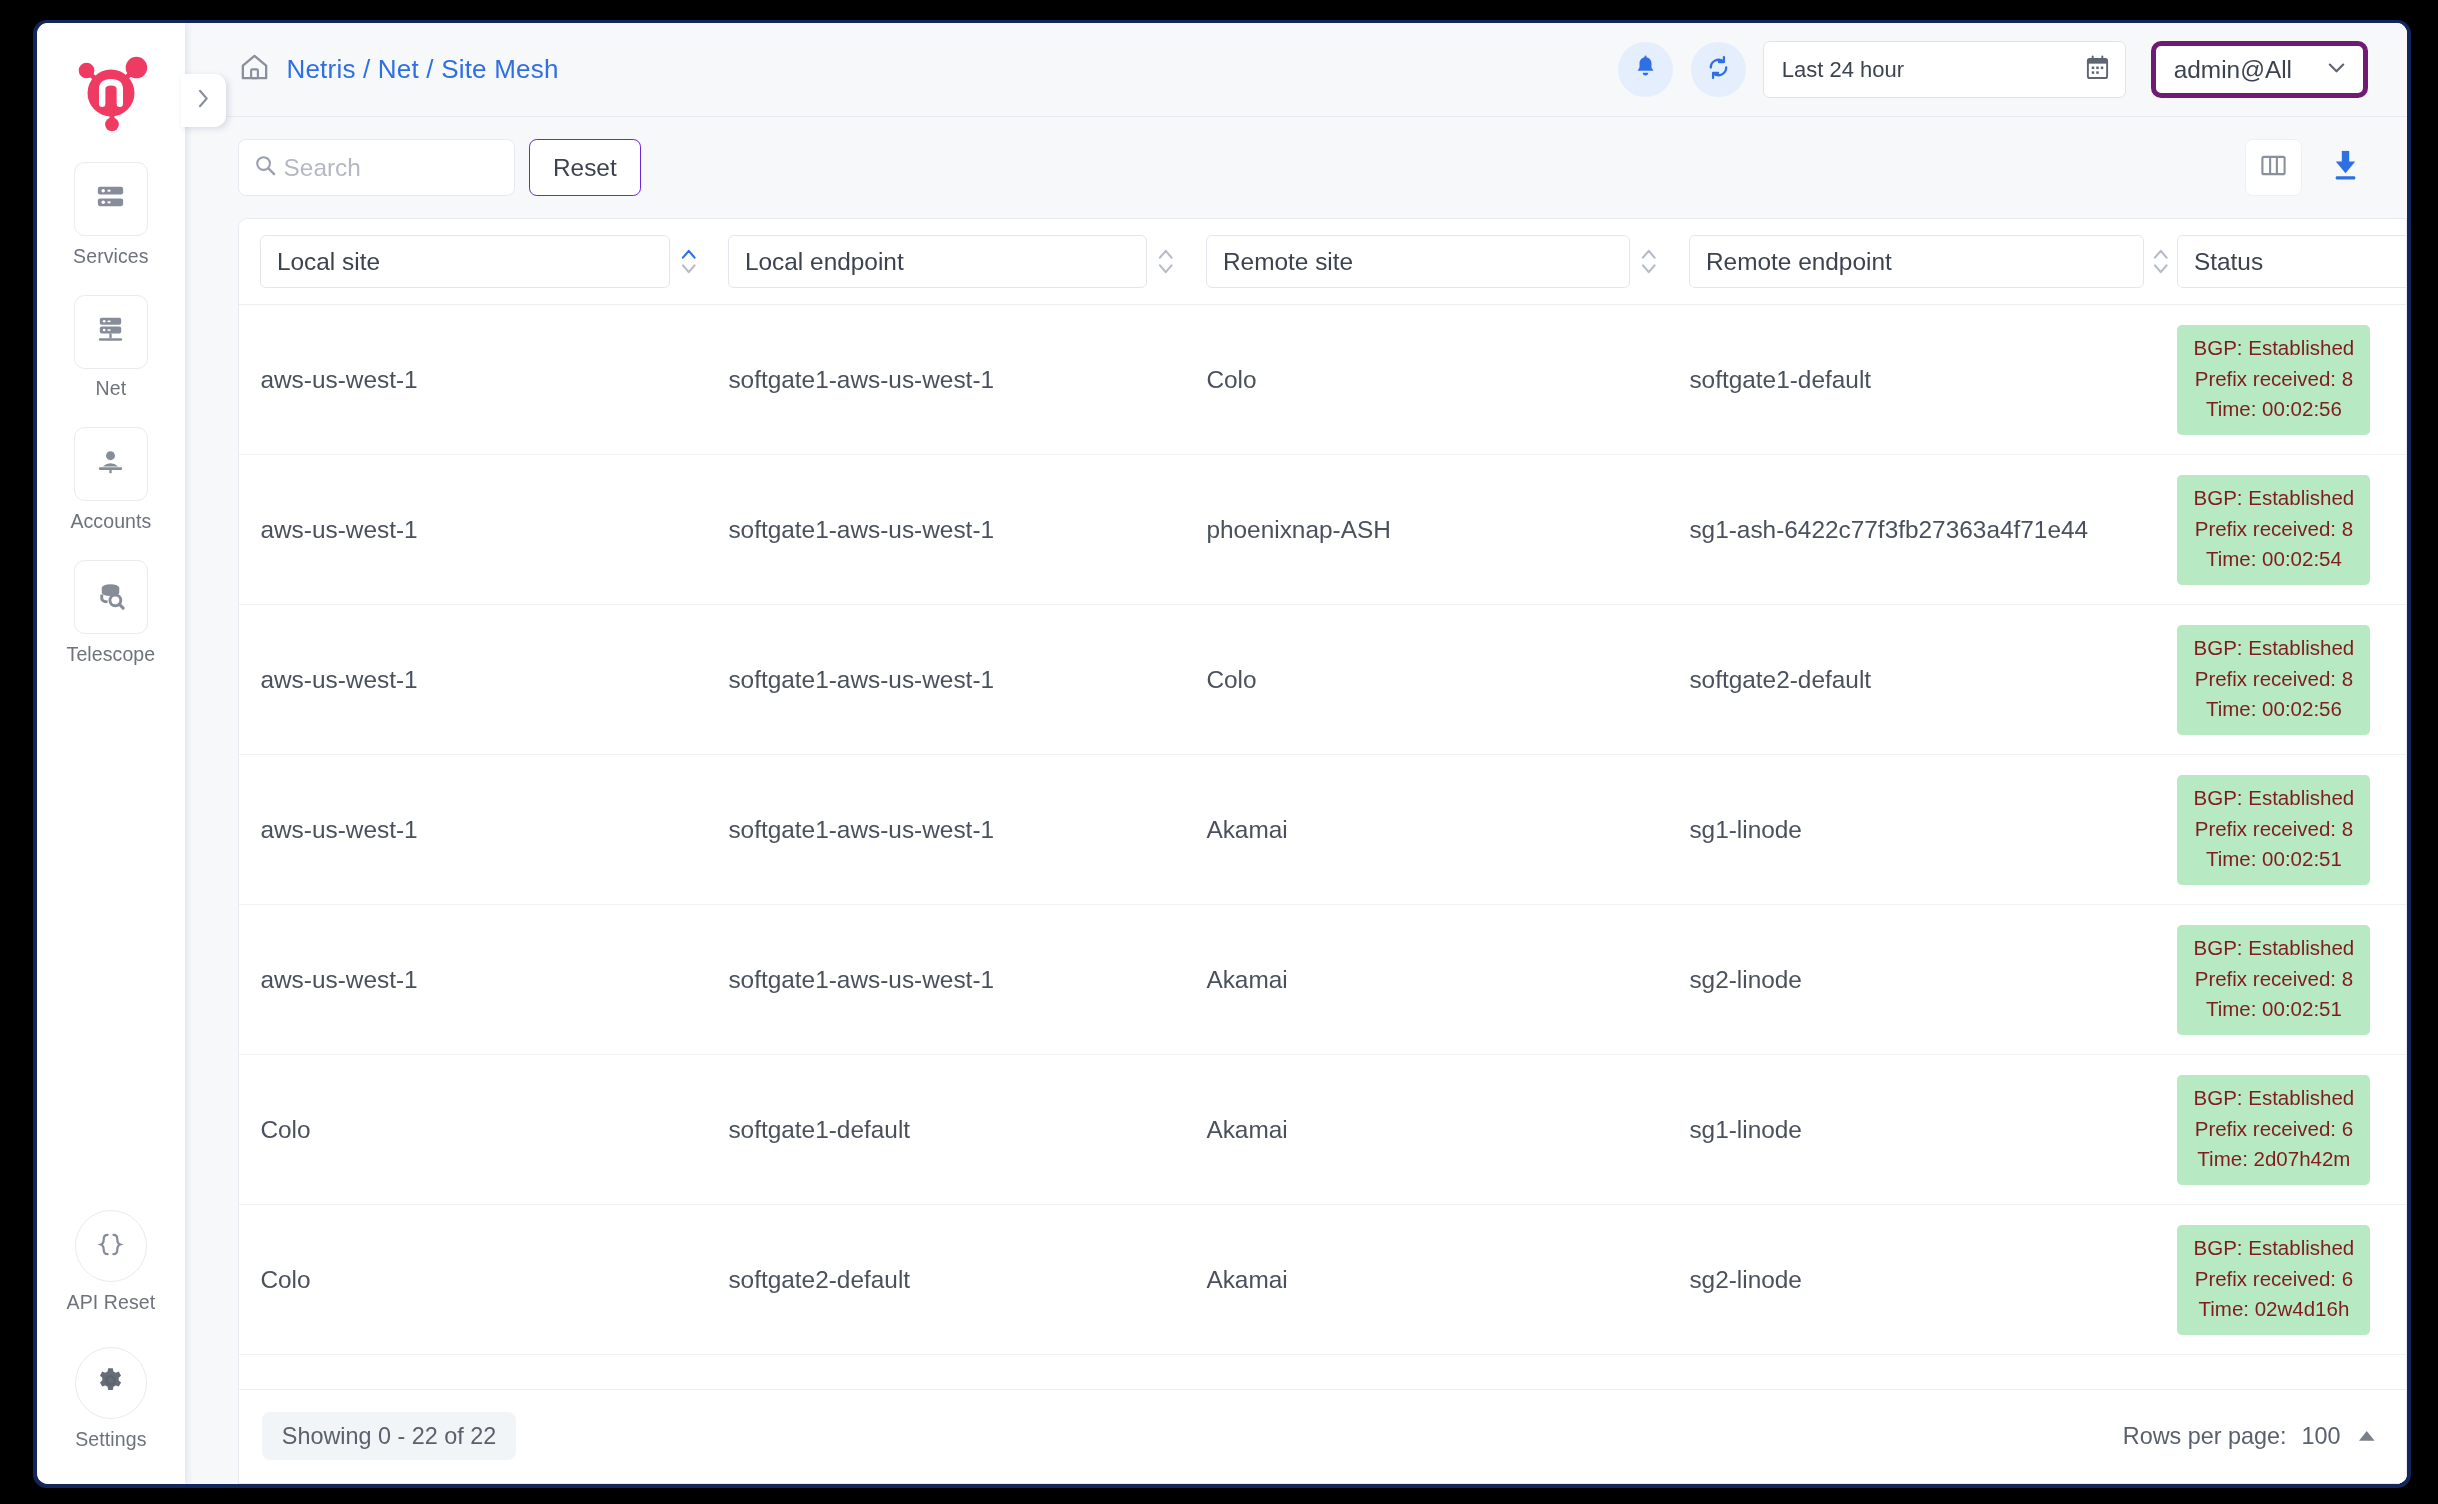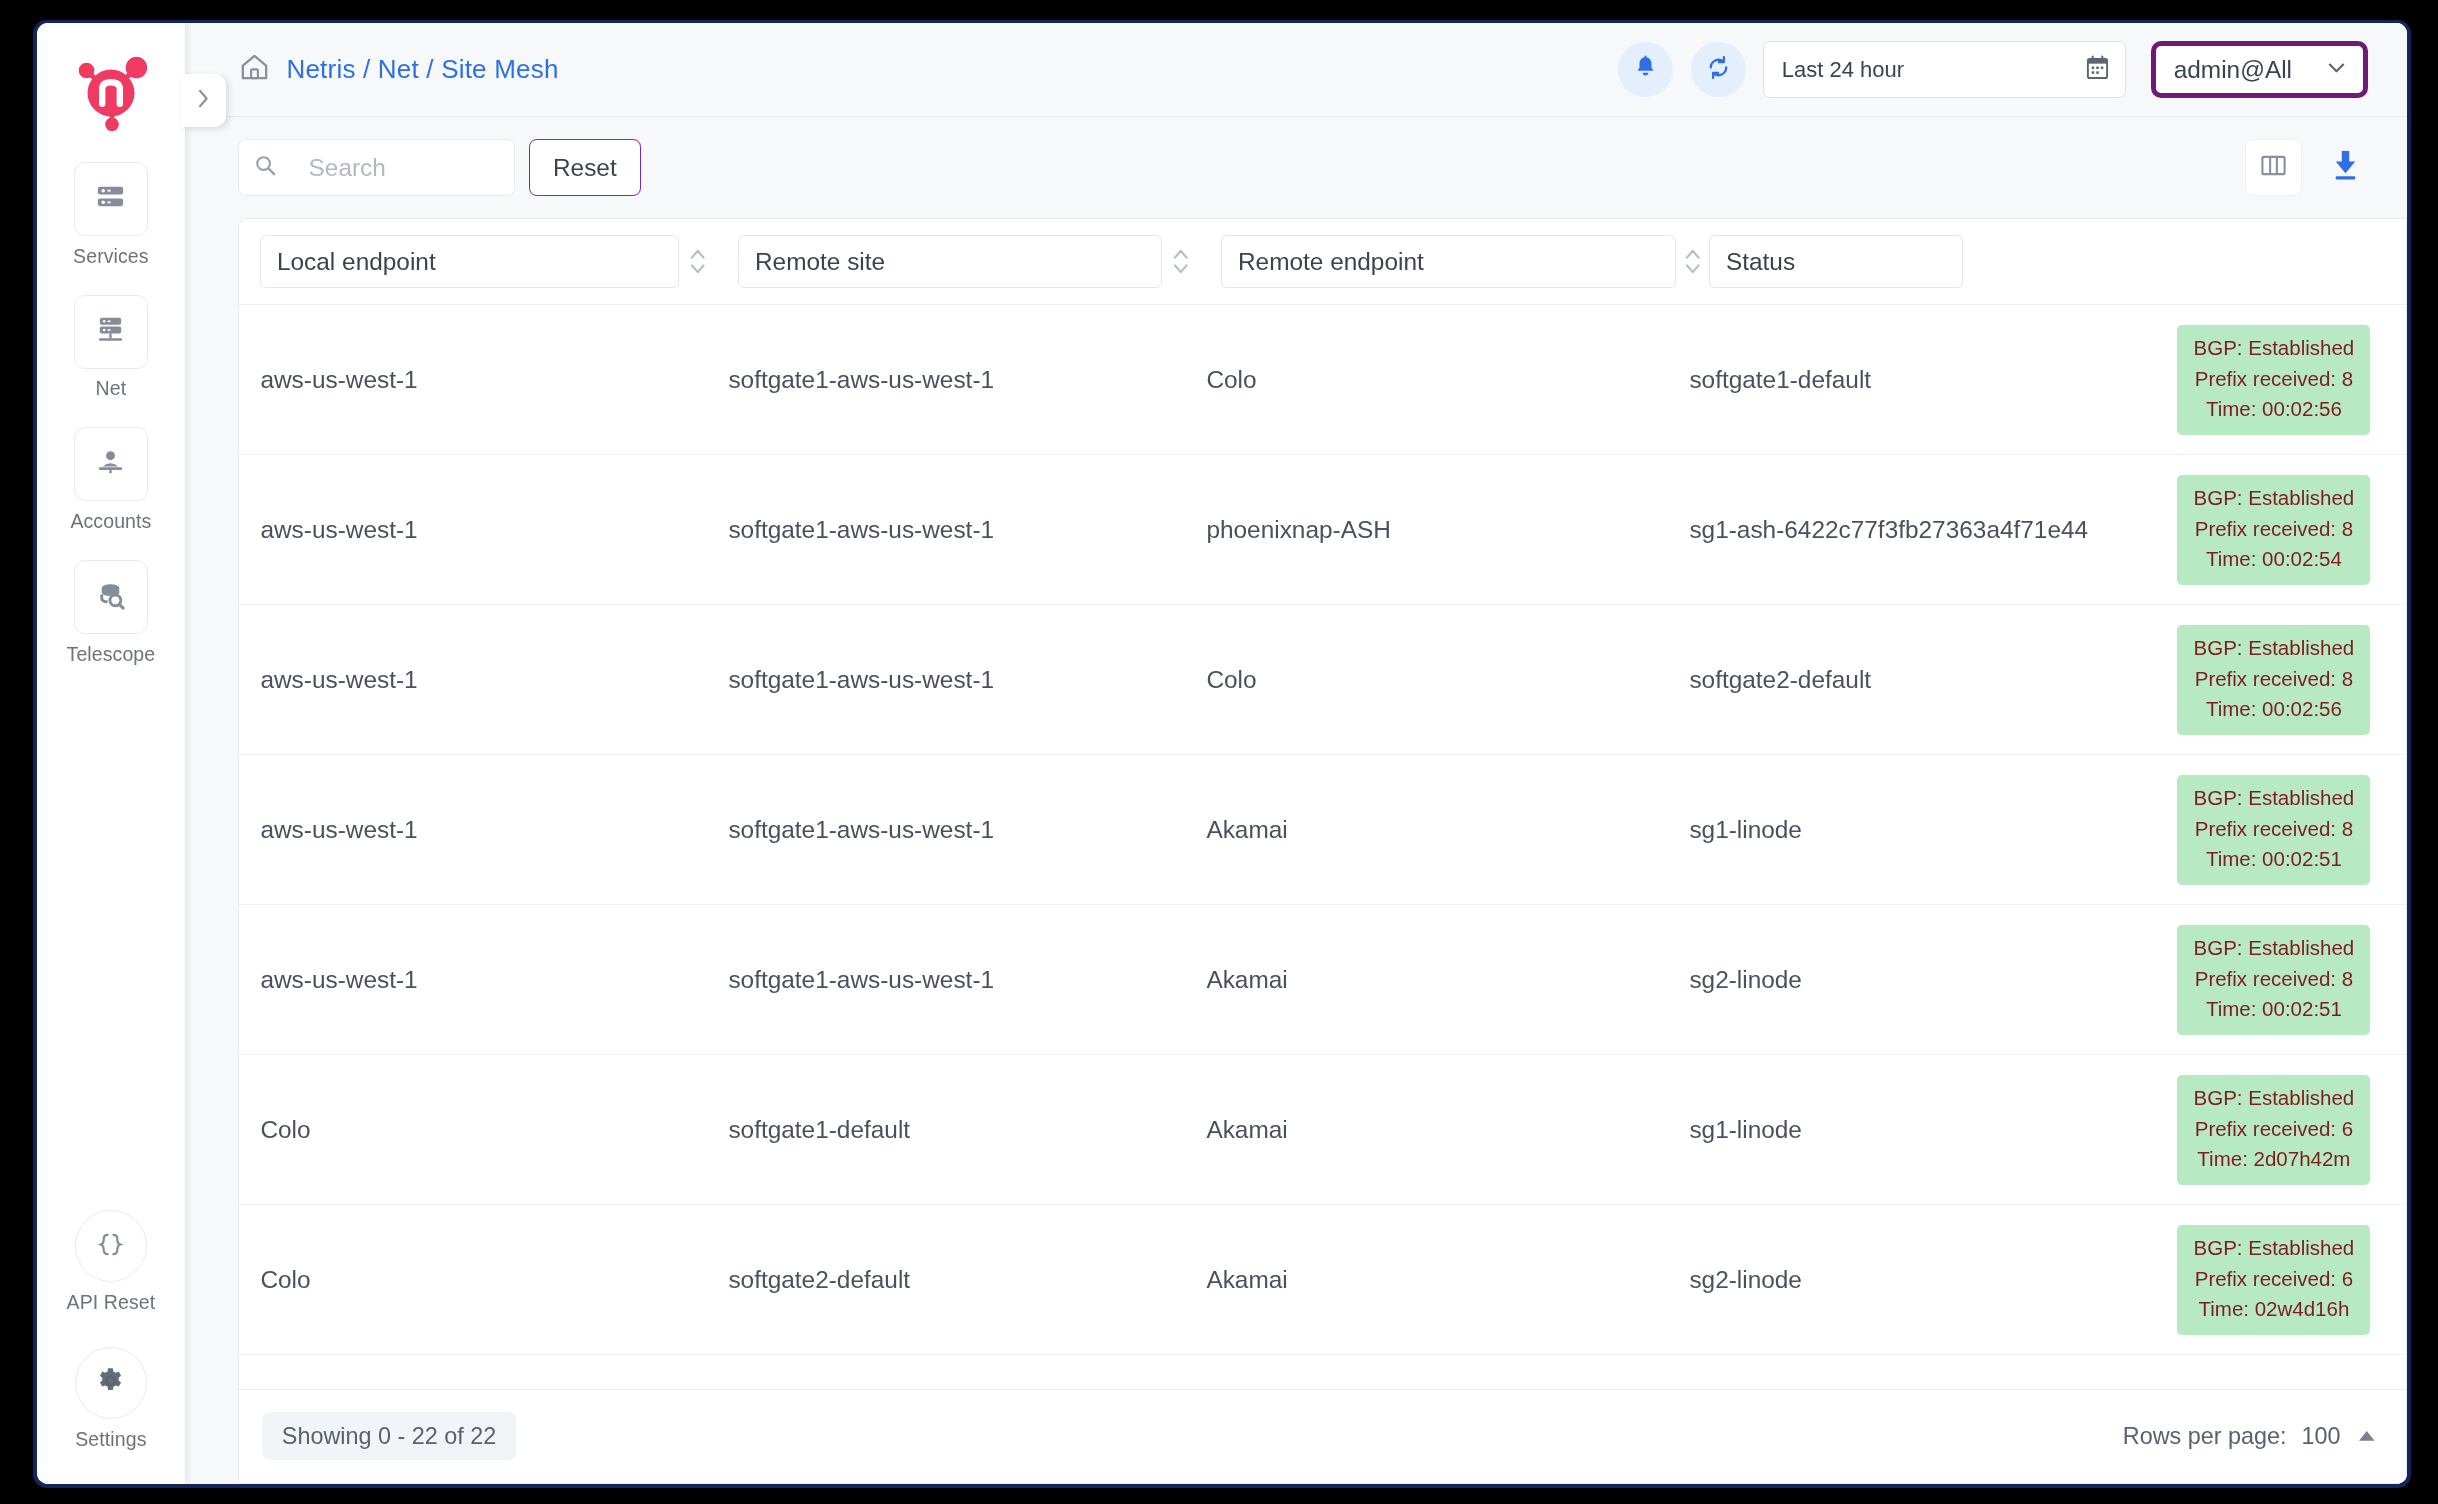--- a/index.html
+++ b/index.html
@@ -192,21 +192,21 @@
     background: #f6f8fa;
   }
   #search-box {
     width: 277px; height: 57px;
     background: #fff;
     border: 1px solid #e6e9ef;
     border-radius: 7.8px;
     display: flex;
     align-items: center;
     padding: 0 13.7px;
-    gap: 29px;
+    gap: 4px;
   }
   #search-input {
     border: none;
     outline: none;
     font-size: 24.4px;
     font-family: "Liberation Sans", sans-serif;
     color: #3c4350;
     width: 100%;
     background: transparent;
   }
@@ -579,20 +579,31 @@
                 <polygon points="8,15 28,15 18,27" fill="#2f6fe4"></polygon>
                 <rect x="8" y="30" width="20" height="3.4" rx="1.2" fill="#2f6fe4"></rect>
               </svg>
             </span>
           </div>
         </div>
 
         <div id="table-card">
 
           <div id="table-head">
+            <div class="th c1">
+              <div class="th-box" style="width:410px">
+                <span class="th-label">Local site</span>
+              </div>
+              <div class="sort-icon">
+                <svg width="21.5" height="33" viewBox="0 0 22 34">
+                  <polyline points="5,13 11,6 17,13" fill="none" stroke="#2f6fe4" stroke-width="2.2" stroke-linecap="round" stroke-linejoin="round"></polyline>
+                  <polyline points="5,21 11,28 17,21" fill="none" stroke="#b6bcc6" stroke-width="2.2" stroke-linecap="round" stroke-linejoin="round"></polyline>
+                </svg>
+              </div>
+            </div>
 
             <div class="th c2">
               <div class="th-box" style="width:419px">
                 <span class="th-label">Local endpoint</span>
               </div>
               <div class="sort-icon">
                 <svg width="21.5" height="33" viewBox="0 0 22 34">
                   <polyline points="5,13 11,6 17,13" fill="none" stroke="#b6bcc6" stroke-width="2.2" stroke-linecap="round" stroke-linejoin="round"></polyline>
                   <polyline points="5,21 11,28 17,21" fill="none" stroke="#b6bcc6" stroke-width="2.2" stroke-linecap="round" stroke-linejoin="round"></polyline>
                 </svg>

